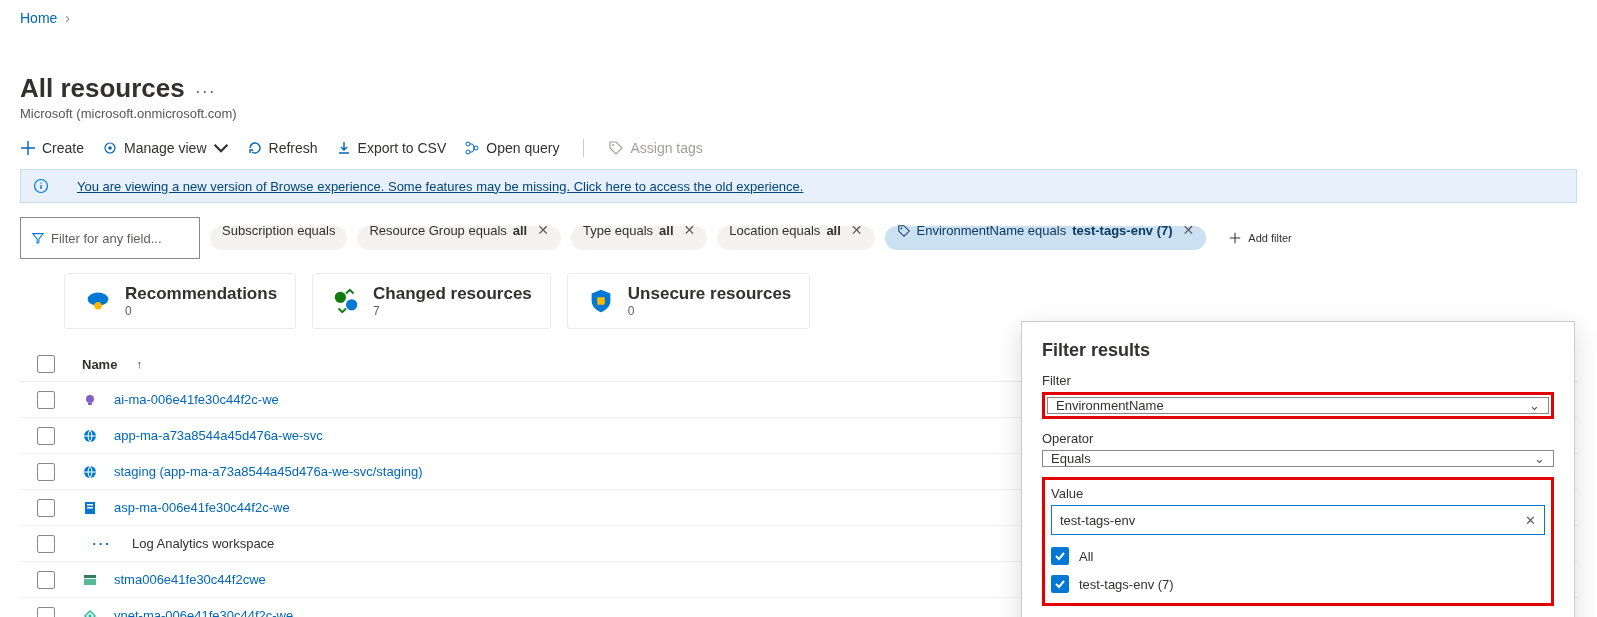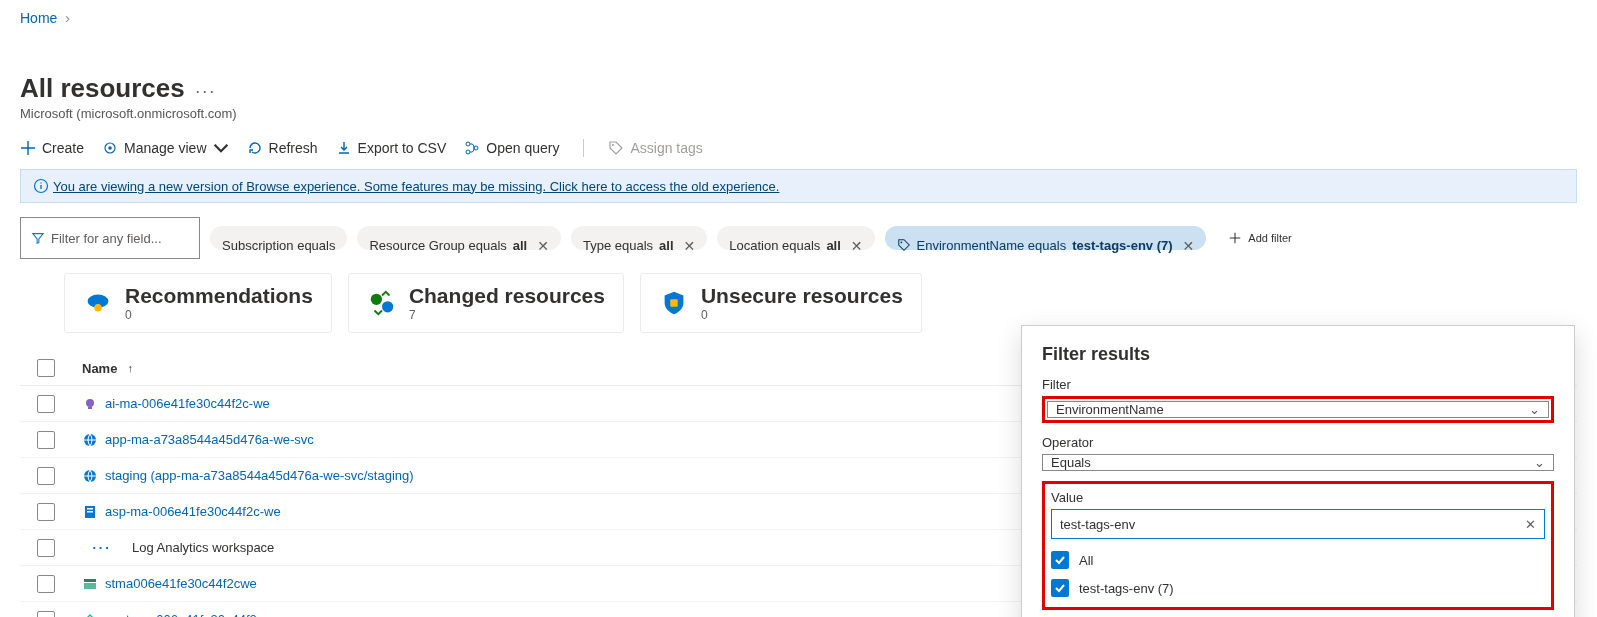--- a/index.html
+++ b/index.html
@@ -18,44 +18,44 @@
 .subtitle { padding: 0 20px 14px; color: #555; font-size: 13px; }
 
 
 .toolbar { padding: 4px 20px 12px; display: flex; align-items: center; gap: 18px; flex-wrap: wrap; }
 .tbtn { display: inline-flex; align-items: center; gap: 6px; cursor: pointer; color: #323130; font-size: 14px; }
 .tbtn svg { width: 16px; height: 16px; }
 .vr { width: 1px; height: 18px; background: #ccc; margin: 0 6px; }
 .tbtn.disabled { color: #a19f9d; cursor: default; }
 
 
-.banner { margin: 0 20px 14px; background: #e8f1fb; border: 1px solid #c7deef; padding: 8px 12px; display: flex; align-items: center; gap: 4px; font-size: 13px; }
+.banner { margin: 0 20px 14px; background: #e8f1fb; border: 1px solid #c7deef; padding: 8px 12px; display: flex; align-items: center; gap: 28px; font-size: 13px; }
 .banner a { text-decoration: underline; color: #004578; }
 
 
 .filterrow { padding: 0 20px 14px; display: flex; align-items: center; gap: 10px; flex-wrap: wrap; }
 .filterinput { display: flex; align-items: center; gap: 6px; border: 1px solid #8a8886; padding: 4px 10px; min-width: 180px; height: 42px; color: #605e5c; }
-.pill { background: #f3f2f1; border-radius: 14px; padding: 12px 12px; display: inline-flex; align-items: flex-start; gap: 6px; font-size: 13px; height: 20px; color: #323130; cursor: pointer; }
+.pill { background: #f3f2f1; border-radius: 14px; padding: 12px 12px; display: inline-flex; align-items: flex-end; gap: 6px; font-size: 13px; height: 20px; color: #323130; cursor: pointer; }
 .pill .x { color: #605e5c; cursor: pointer; margin-left: 4px; font-size: 14px; }
 .pill.active { background: #cbe0f0; color: #0b3a63; }
 .addfilter { display: inline-flex; align-items: center; gap: 6px; padding: 4px 12px; cursor: pointer; font-size: 11px; }
 
 
 .cardsrow { padding: 0 20px 18px 64px; display: flex; gap: 16px; }
 .card { border: 1px solid #edebe9; border-radius: 3px; padding: 10px 18px; display: flex; align-items: center; gap: 12px; background: #fff; cursor: pointer; min-width: 220px; }
 .card svg { width: 30px; height: 30px; }
 .card .cbody { display: flex; flex-direction: column; }
-.card .ctitle { font-size: 21px; font-weight: 600; color: #323130; }
+.card .ctitle { font-size: 17px; font-weight: 600; color: #323130; }
 .card .ccount { font-size: 12px; color: #605e5c; }
 
 
 .table { padding: 0 20px; position: relative; }
 .thead { display: flex; align-items: center; border-bottom: 1px solid #edebe9; padding: 8px 0; font-weight: 600; color: #323130; }
 .col-chk { width: 52px; display:flex; justify-content:center;}
-.col-name { flex: 1 1 560px; display: flex; align-items: center; gap: 7px; padding-left: 10px;}
+.col-name { flex: 1 1 560px; display: flex; align-items: center; gap: 16px; padding-left: 10px;}
 .col-more { width: 60px; text-align:center; }
 .col-type { width: 320px; }
 .trow { display: flex; align-items: center; border-bottom: 1px solid #f3f2f1; height: 36px; }
 .chkbox { width: 18px; height: 18px; border: 1px solid #8a8886; border-radius: 2px; background:#fff; }
 .res-icon { width: 16px; height: 16px; flex: none; }
 .res-link { color: #0066b8; }
 .more { color: #0066b8; letter-spacing: 2px; cursor: pointer; font-weight: 700; }
 
 
 .popover { position: absolute; right: 22px; top: -26px; width: 554px; background: #fff; border: 1px solid #ccc; box-shadow: 0 8px 24px rgba(0,0,0,.15); padding: 18px 20px 16px; z-index: 50; }

